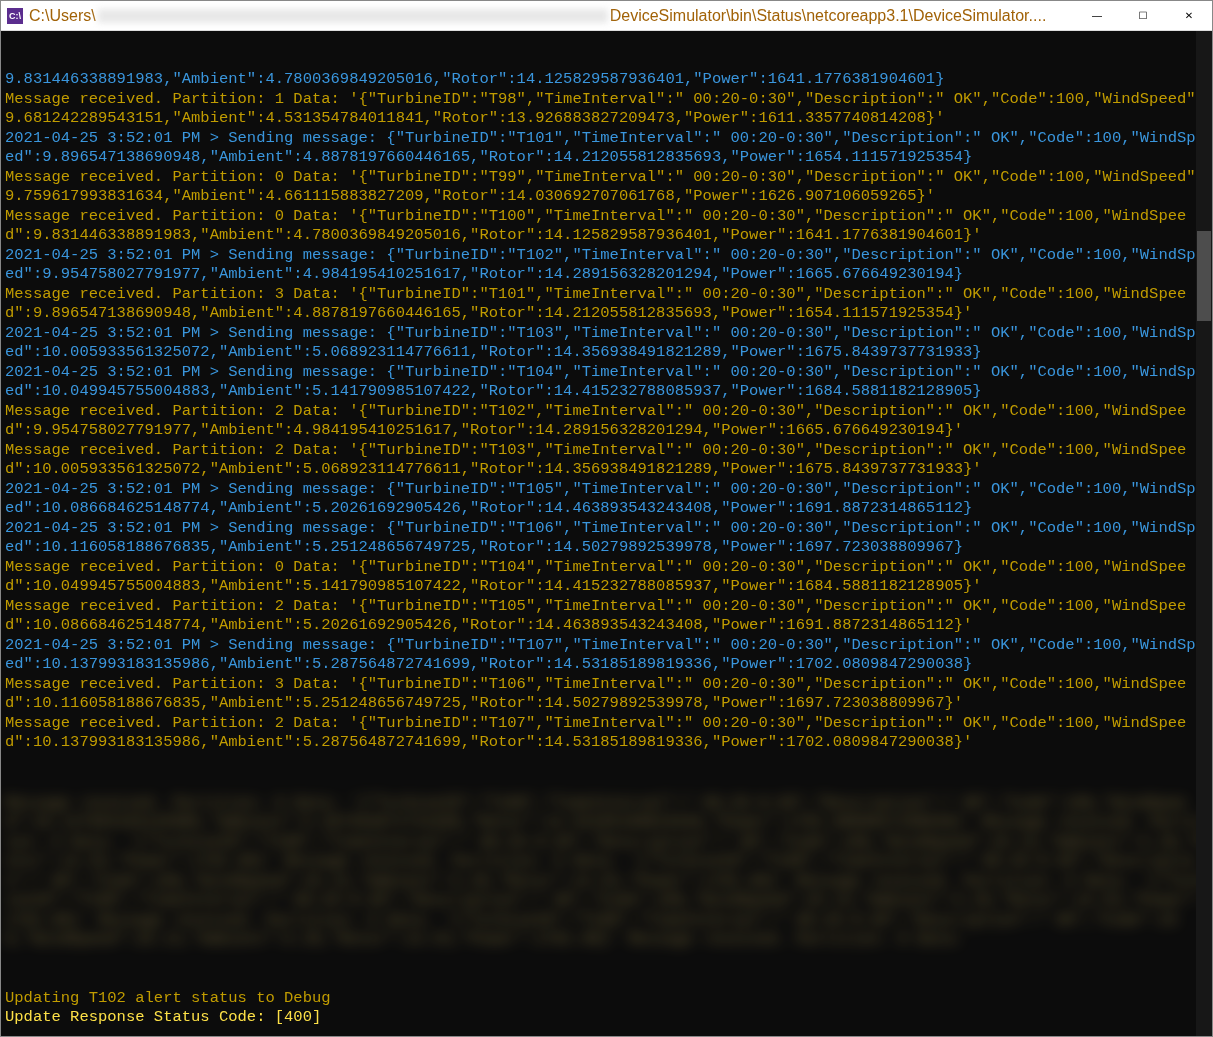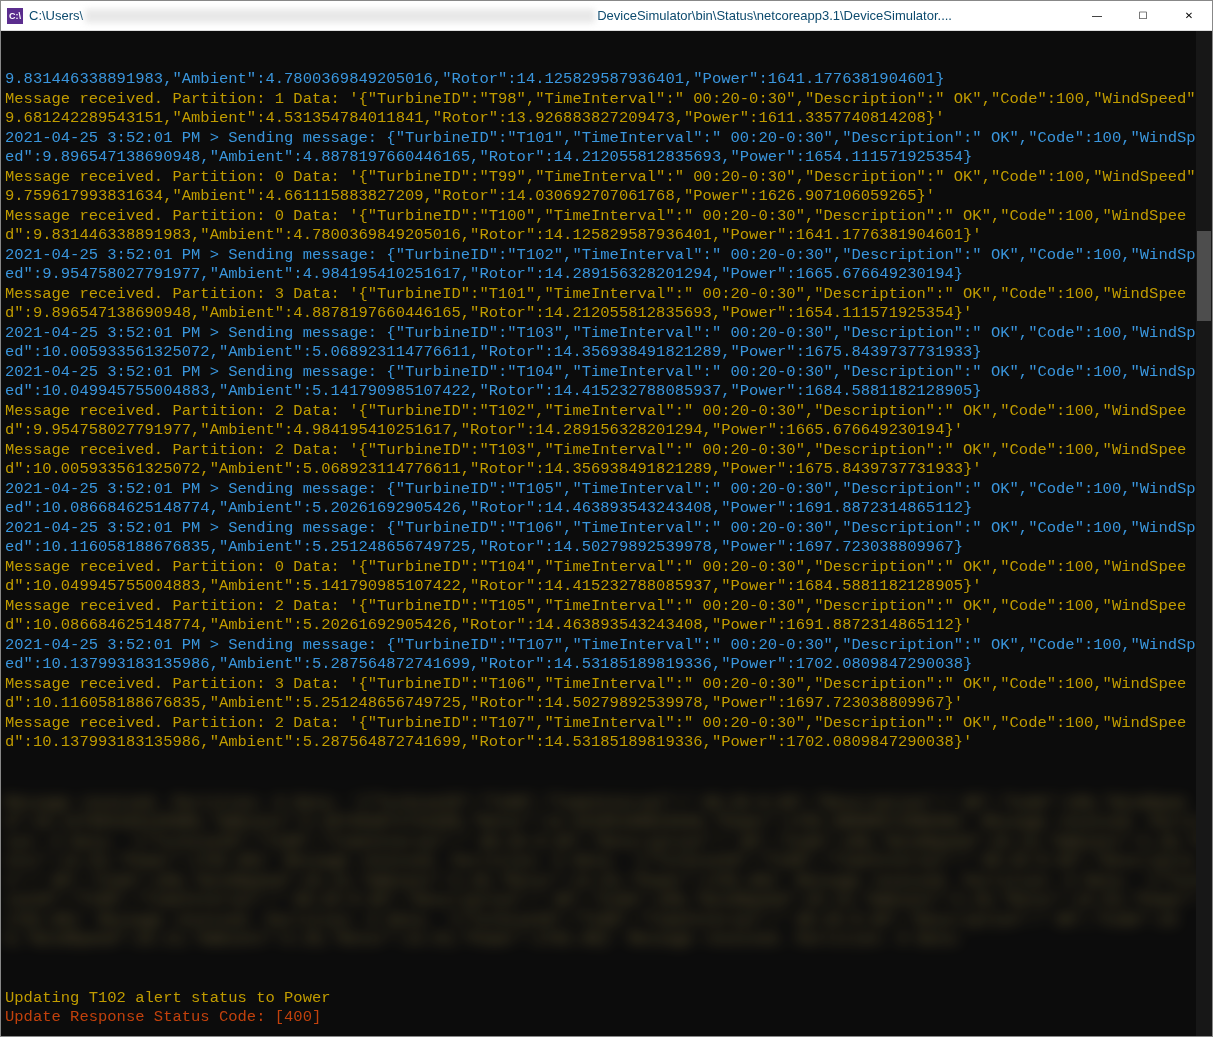--- a/index.html
+++ b/index.html
@@ -33,22 +33,22 @@
       margin-right: 6px;
       display: inline-flex;
       align-items: center;
       justify-content: center;
       color: #fff;
       font-size: 9px;
       font-weight: bold;
       font-family: sans-serif;
     }
     .titlebar-text {
-      font-size: 13px;
-      color: #0c4a6e;
+      font-size: 16px;
+      color: #a16207;
       flex: 0 0 auto;
       white-space: nowrap;
     }
     .titlebar-text-blur {
       display: inline-block;
       width: 510px;
       height: 14px;
       background: #e8e8e8;
       filter: blur(3px);
       margin: 0 2px;
@@ -79,21 +79,21 @@
       color: #cccccc;
       padding: 0 4px 4px 4px;
       overflow: hidden;
       white-space: pre-wrap;
       word-break: break-all;
       position: relative;
     }
     .line { display: block; }
     .cyan { color: #3a96dd; }
     .yellow { color: #c19c00; }
-    .white { color: #c2410c; }
+    .white { color: #fde047; }
     .blur-section {
       margin-top: 2px;
       filter: blur(7px);
       color: #8a7a40;
       opacity: 0.85;
       user-select: none;
     }
     .scrollbar {
       position: absolute;
       right: 0;
@@ -124,18 +124,18 @@
     <div class="titlebar-buttons">
       <div class="titlebar-btn">—</div>
       <div class="titlebar-btn">☐</div>
       <div class="titlebar-btn close">✕</div>
     </div>
   </div>
 
   <div class="console">
     <div id="lines-host"><span class="line cyan">9.831446338891983,"Ambient":4.7800369849205016,"Rotor":14.125829587936401,"Power":1641.1776381904601}</span><span class="line yellow">Message received. Partition: 1 Data: '{"TurbineID":"T98","TimeInterval":" 00:20-0:30","Description":" OK","Code":100,"WindSpeed":9.681242289543151,"Ambient":4.531354784011841,"Rotor":13.926883827209473,"Power":1611.3357740814208}'</span><span class="line cyan">2021-04-25 3:52:01 PM &gt; Sending message: {"TurbineID":"T101","TimeInterval":" 00:20-0:30","Description":" OK","Code":100,"WindSpeed":9.896547138690948,"Ambient":4.8878197660446165,"Rotor":14.212055812835693,"Power":1654.111571925354}</span><span class="line yellow">Message received. Partition: 0 Data: '{"TurbineID":"T99","TimeInterval":" 00:20-0:30","Description":" OK","Code":100,"WindSpeed":9.759617993831634,"Ambient":4.661115883827209,"Rotor":14.030692707061768,"Power":1626.907106059265}'</span><span class="line yellow">Message received. Partition: 0 Data: '{"TurbineID":"T100","TimeInterval":" 00:20-0:30","Description":" OK","Code":100,"WindSpeed":9.831446338891983,"Ambient":4.7800369849205016,"Rotor":14.125829587936401,"Power":1641.1776381904601}'</span><span class="line cyan">2021-04-25 3:52:01 PM &gt; Sending message: {"TurbineID":"T102","TimeInterval":" 00:20-0:30","Description":" OK","Code":100,"WindSpeed":9.954758027791977,"Ambient":4.984195410251617,"Rotor":14.289156328201294,"Power":1665.676649230194}</span><span class="line yellow">Message received. Partition: 3 Data: '{"TurbineID":"T101","TimeInterval":" 00:20-0:30","Description":" OK","Code":100,"WindSpeed":9.896547138690948,"Ambient":4.8878197660446165,"Rotor":14.212055812835693,"Power":1654.111571925354}'</span><span class="line cyan">2021-04-25 3:52:01 PM &gt; Sending message: {"TurbineID":"T103","TimeInterval":" 00:20-0:30","Description":" OK","Code":100,"WindSpeed":10.005933561325072,"Ambient":5.068923114776611,"Rotor":14.356938491821289,"Power":1675.8439737731933}</span><span class="line cyan">2021-04-25 3:52:01 PM &gt; Sending message: {"TurbineID":"T104","TimeInterval":" 00:20-0:30","Description":" OK","Code":100,"WindSpeed":10.049945755004883,"Ambient":5.141790985107422,"Rotor":14.415232788085937,"Power":1684.5881182128905}</span><span class="line yellow">Message received. Partition: 2 Data: '{"TurbineID":"T102","TimeInterval":" 00:20-0:30","Description":" OK","Code":100,"WindSpeed":9.954758027791977,"Ambient":4.984195410251617,"Rotor":14.289156328201294,"Power":1665.676649230194}'</span><span class="line yellow">Message received. Partition: 2 Data: '{"TurbineID":"T103","TimeInterval":" 00:20-0:30","Description":" OK","Code":100,"WindSpeed":10.005933561325072,"Ambient":5.068923114776611,"Rotor":14.356938491821289,"Power":1675.8439737731933}'</span><span class="line cyan">2021-04-25 3:52:01 PM &gt; Sending message: {"TurbineID":"T105","TimeInterval":" 00:20-0:30","Description":" OK","Code":100,"WindSpeed":10.086684625148774,"Ambient":5.20261692905426,"Rotor":14.463893543243408,"Power":1691.8872314865112}</span><span class="line cyan">2021-04-25 3:52:01 PM &gt; Sending message: {"TurbineID":"T106","TimeInterval":" 00:20-0:30","Description":" OK","Code":100,"WindSpeed":10.116058188676835,"Ambient":5.251248656749725,"Rotor":14.50279892539978,"Power":1697.723038809967}</span><span class="line yellow">Message received. Partition: 0 Data: '{"TurbineID":"T104","TimeInterval":" 00:20-0:30","Description":" OK","Code":100,"WindSpeed":10.049945755004883,"Ambient":5.141790985107422,"Rotor":14.415232788085937,"Power":1684.5881182128905}'</span><span class="line yellow">Message received. Partition: 2 Data: '{"TurbineID":"T105","TimeInterval":" 00:20-0:30","Description":" OK","Code":100,"WindSpeed":10.086684625148774,"Ambient":5.20261692905426,"Rotor":14.463893543243408,"Power":1691.8872314865112}'</span><span class="line cyan">2021-04-25 3:52:01 PM &gt; Sending message: {"TurbineID":"T107","TimeInterval":" 00:20-0:30","Description":" OK","Code":100,"WindSpeed":10.137993183135986,"Ambient":5.287564872741699,"Rotor":14.53185189819336,"Power":1702.0809847290038}</span><span class="line yellow">Message received. Partition: 3 Data: '{"TurbineID":"T106","TimeInterval":" 00:20-0:30","Description":" OK","Code":100,"WindSpeed":10.116058188676835,"Ambient":5.251248656749725,"Rotor":14.50279892539978,"Power":1697.723038809967}'</span><span class="line yellow">Message received. Partition: 2 Data: '{"TurbineID":"T107","TimeInterval":" 00:20-0:30","Description":" OK","Code":100,"WindSpeed":10.137993183135986,"Ambient":5.287564872741699,"Rotor":14.53185189819336,"Power":1702.0809847290038}'</span></div>
     <div class="blur-section">Message received. Partition: 0 Data: '{"TurbineID":"T108","TimeInterval":" 00:20-0:30","Description":" OK","Code":100,"WindSpeed":10.137993183135986,"Ambient":5.287564872741699,"Rotor":14.53185189819336,"Power":1702.0809847290038}' Message received. Partition: 0 Data: '{"TurbineID":"T108","TimeInterval":" 00:20-0:30","Description":" OK","Code":100,"WindSpeed":10.13,"Ambient":5.28,"Rotor":14.53,"Power":1702.08}' Message received. Partition: 0 Data: '{"TurbineID":"T108","TimeInterval":" 00:20-0:30","Description":" OK","Code":100,"WindSpeed":10.13,"Ambient":5.28,"Rotor":14.53,"Power":1702.08}' Message received. Partition: 0 Data: '{"TurbineID":"T108","TimeInterval":" 00:20-0:30","Description":" OK","Code":100,"WindSpeed":10.13,"Ambient":5.28,"Rotor":14.53,"Power":1702.08}' Message received. Partition: 0 Data: '{"TurbineID":"T108","TimeInterval":" 00:20-0:30","Description":" OK","Code":100,"WindSpeed":10.13,"Ambient":5.28,"Rotor":14.53,"Power":1702.08}' Message received. Partition: 0 Data:</div>
-    <div id="footer-host"><span class="line yellow">Updating T102 alert status to Power</span><span class="line white">Update Response Status Code: [400]</span></div>
+    <div id="footer-host"><span class="line yellow">Updating T102 alert status to Debug</span><span class="line white">Update Response Status Code: [400]</span></div>
     <div class="scrollbar">
       <div class="scrollbar-thumb"></div>
     </div>
   </div>
 </div>
 
 </body></html>

